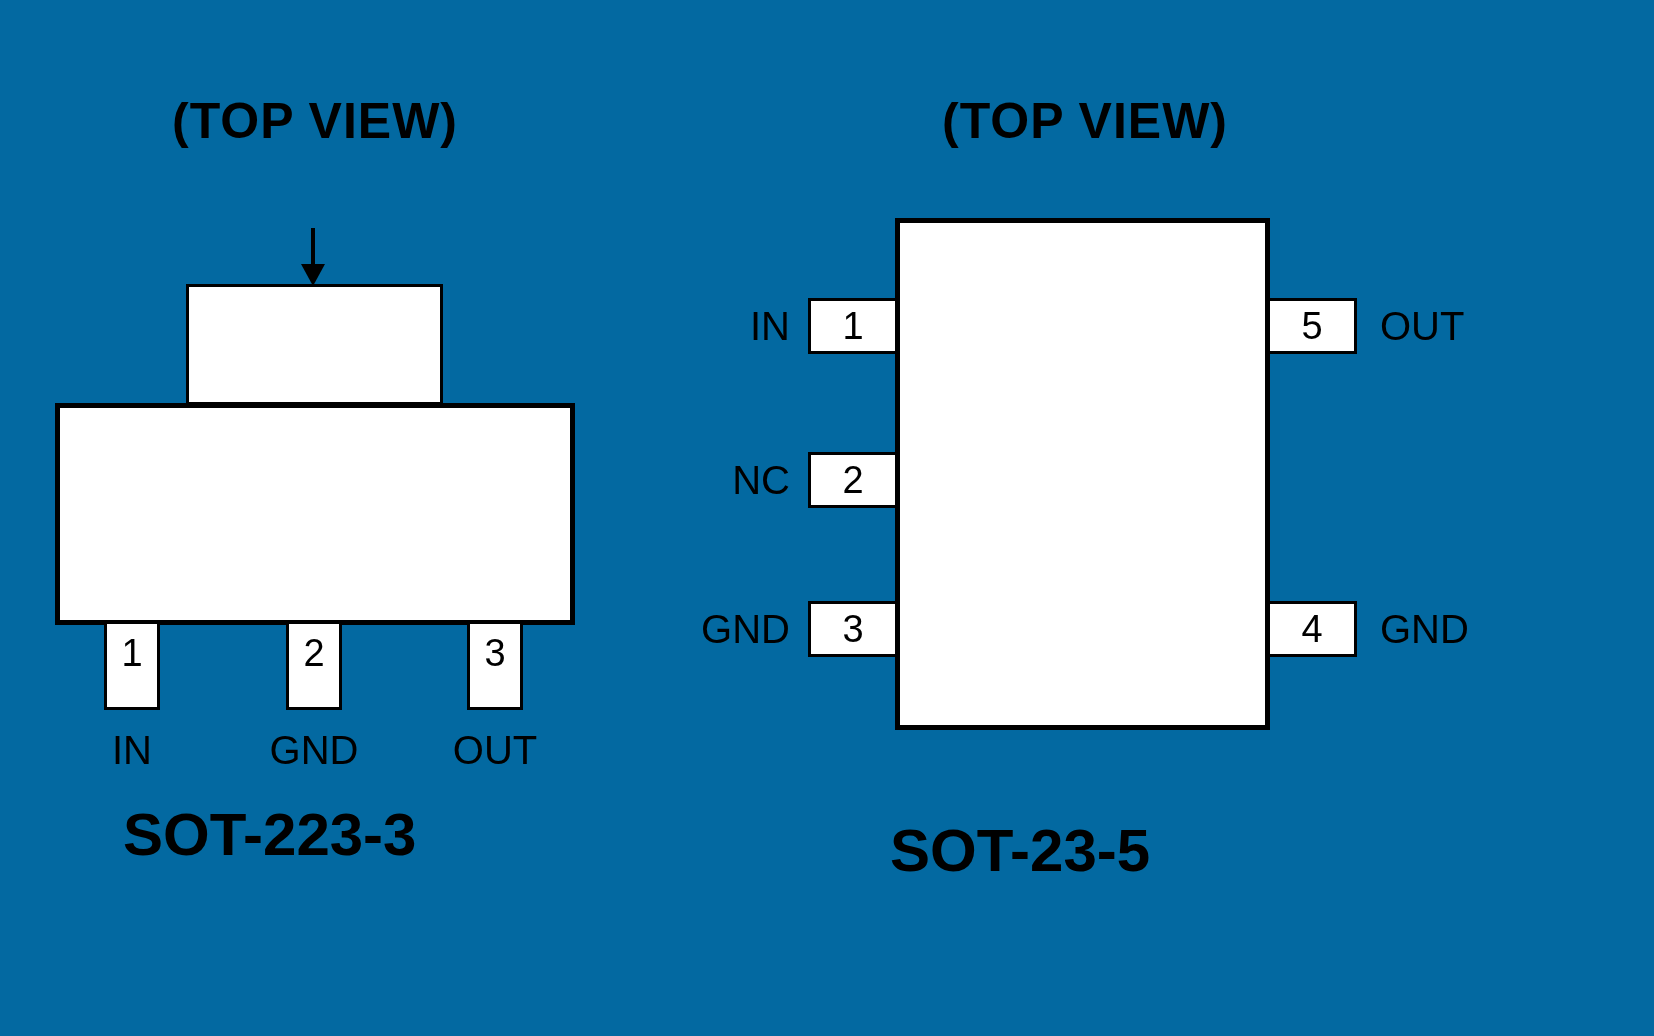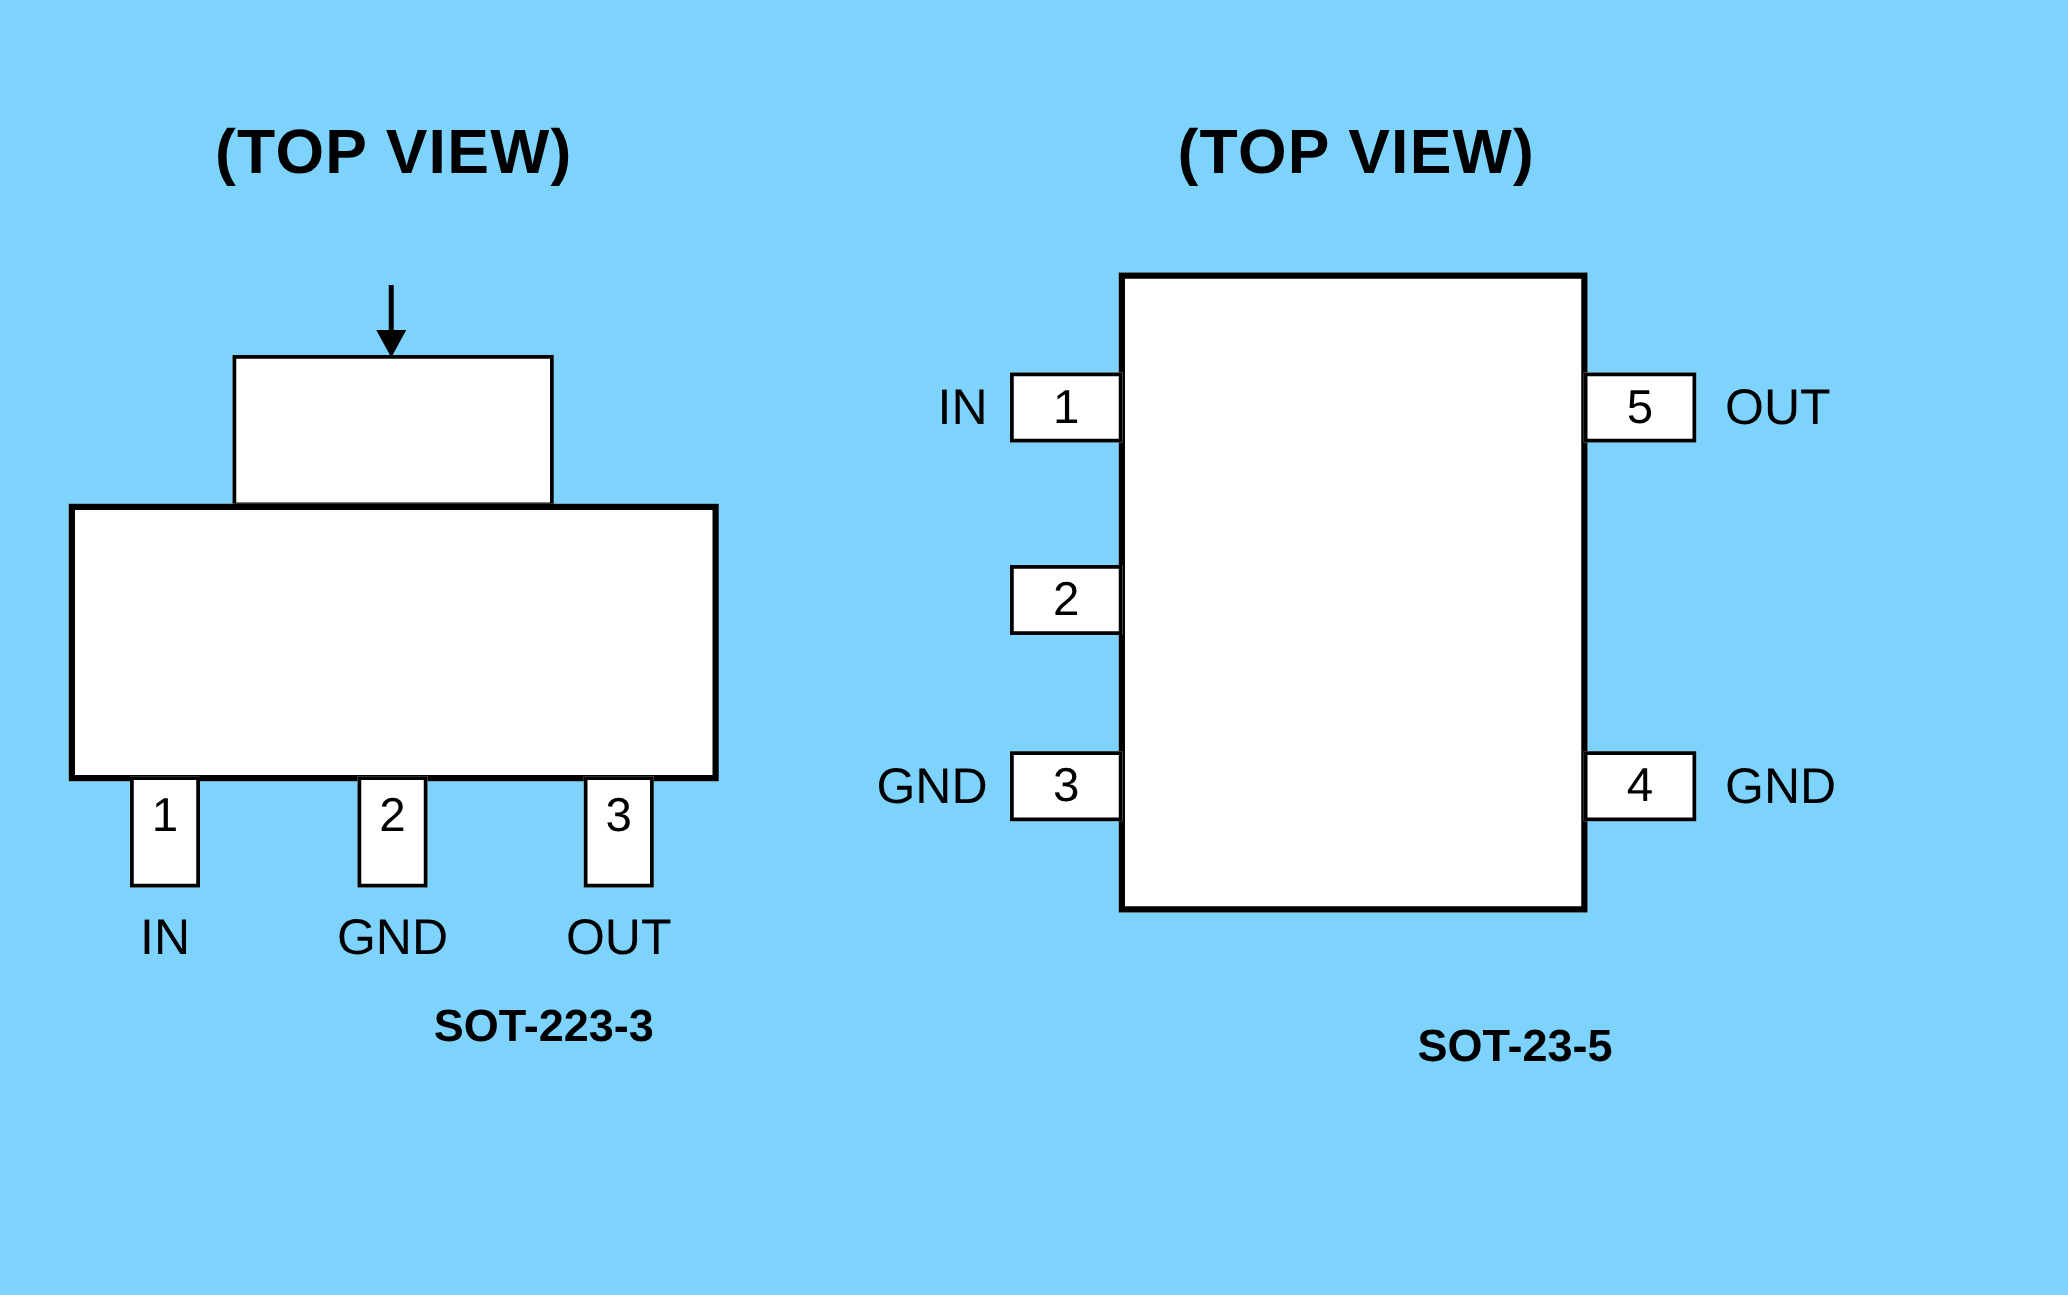--- a/index.html
+++ b/index.html
@@ -1,41 +1,41 @@
 <!DOCTYPE html>
 <html><head>
 <meta charset="utf-8">
 <style>
   html, body { margin: 0; padding: 0; background: #ffffff; }
   .canvas {
     position: relative;
     width: 1654px;
     height: 1036px;
-    background: #7dd3fc;
+    background: #0369a1;
     color: #000000;
     font-family: "Liberation Sans", sans-serif;
     overflow: hidden;
   }
   .abs { position: absolute; box-sizing: border-box; }
   .view-heading {
     font-weight: bold;
     font-size: 50px;
     text-align: center;
     letter-spacing: 1px;
     white-space: nowrap;
   }
   .annotation {
     font-size: 40px;
     text-align: center;
     white-space: nowrap;
   }
   .pkg-name {
     font-weight: bold;
-    font-size: 36px;
-    text-align: right;
+    font-size: 60px;
+    text-align: left;
     white-space: nowrap;
   }
   .rect-thin  { border: 3px solid #000; background: #fff; }
   .rect-thick { border: 5px solid #000; background: #fff; }
   .pin-vert {
     border: 3px solid #000;
     background: #fff;
     display: flex;
     justify-content: center;
     align-items: flex-start;
@@ -108,20 +108,21 @@
     <span>1</span>
   </div>
   <div class="abs pin-horiz" style="left:808px; top:452px; width:90px; height:56px;">
     <span>2</span>
   </div>
   <div class="abs pin-horiz" style="left:808px; top:601px; width:90px; height:56px;">
     <span>3</span>
   </div>
 
   <div class="abs pin-label right side-label" style="left:650px; top:298px; width:140px; height:56px;">IN</div>
+  <div class="abs pin-label right side-label" style="left:650px; top:452px; width:140px; height:56px;">NC</div>
   <div class="abs pin-label right side-label" style="left:650px; top:601px; width:140px; height:56px;">GND</div>
 
   <div class="abs pin-horiz" style="left:1267px; top:298px; width:90px; height:56px;">
     <span>5</span>
   </div>
   <div class="abs pin-horiz" style="left:1267px; top:601px; width:90px; height:56px;">
     <span>4</span>
   </div>
 
   <div class="abs pin-label left side-label" style="left:1380px; top:298px; width:160px; height:56px;">OUT</div>

